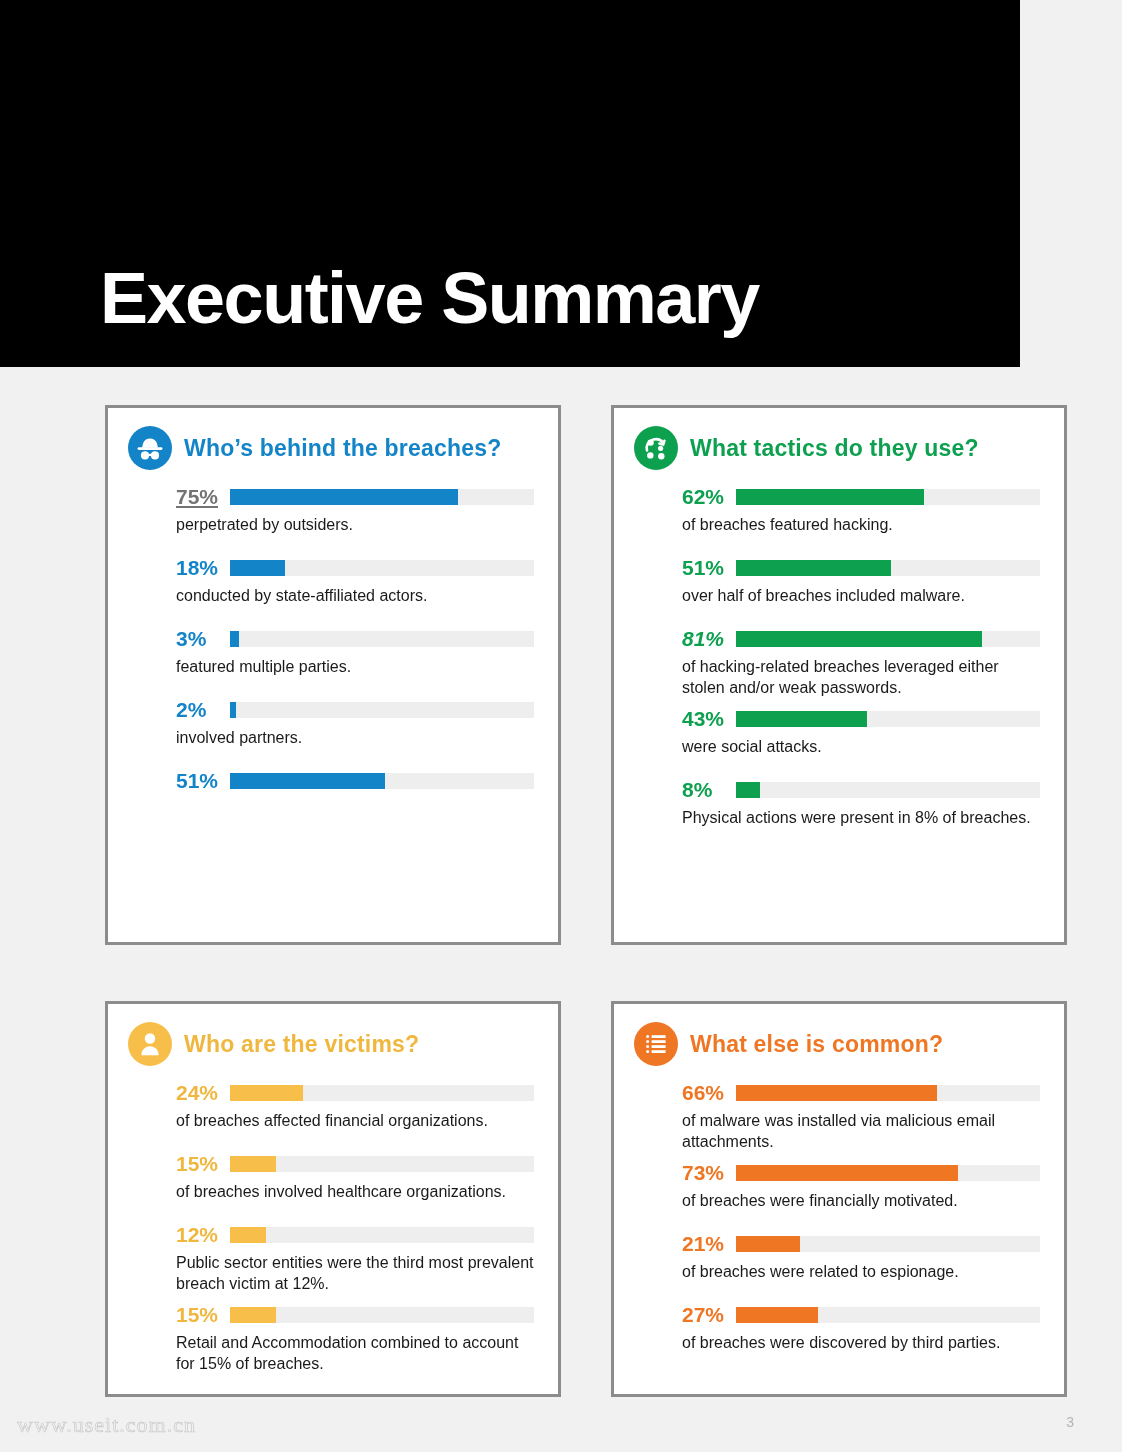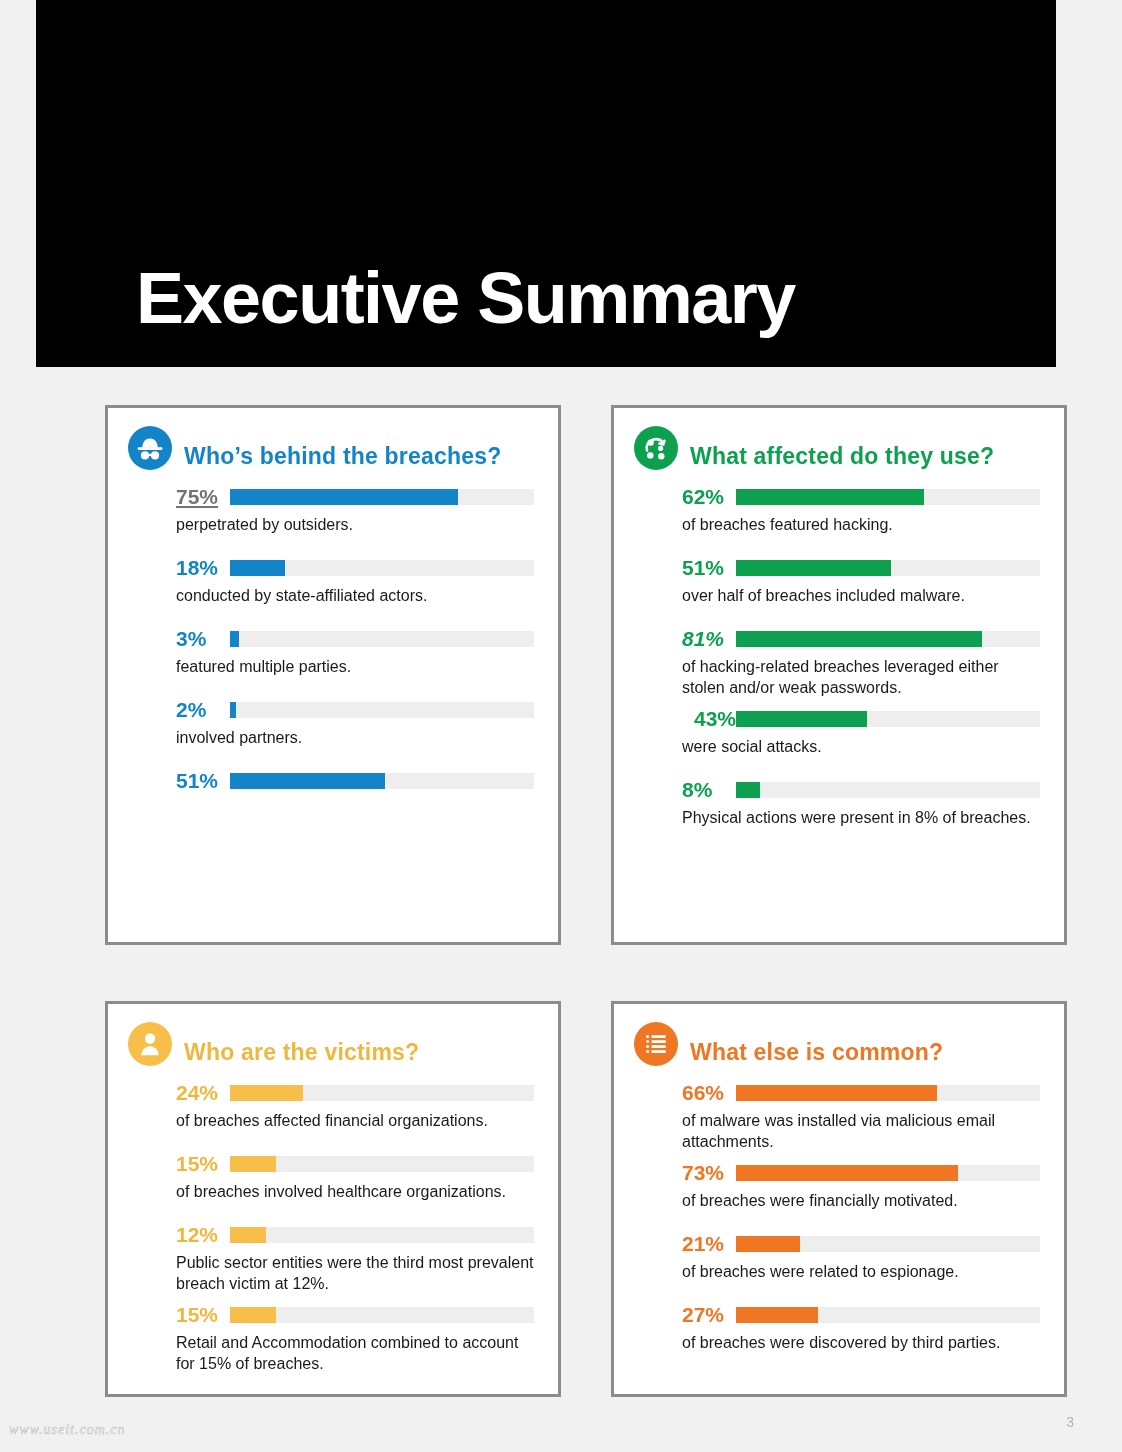--- a/index.html
+++ b/index.html
@@ -19,21 +19,20 @@
   }
 
   
   .title-band {
     position: absolute;
     left: 0;
     top: 0;
     width: 1020px;
     height: 367px;
     background: #000000;
-    margin-left: 36px;
   }
   .page-title {
     position: absolute;
     left: 100px;
     top: 258px;
     margin: 0;
     color: #ffffff;
     font-family: "Liberation Sans", sans-serif;
     font-weight: bold;
     font-size: 72px;
@@ -61,21 +60,21 @@
     width: 456px;
     background: #ffffff;
     border: 3px solid #8c8c8c;
     padding: 18px 24px 20px 20px;
   }
   .card.tall { min-height: 540px; }
   .card.short { min-height: 385px; }
 
   .card-head {
     display: flex;
-    align-items: flex-end;
+    align-items: center;
     gap: 12px;
     margin-bottom: 16px;
   }
   .card-icon {
     flex: 0 0 auto;
     width: 44px;
     height: 44px;
     border-radius: 50%;
     display: flex;
     align-items: center;
@@ -122,25 +121,24 @@
   .stat-text {
     margin-top: 6px;
     font-size: 16px;
     line-height: 21px;
     color: #1a1a1a;
   }
 
   
   .watermark {
     position: absolute;
-    left: 9px;
+    left: 17px;
     bottom: 14px;
     font-family: "Liberation Serif", serif;
-    font-style: italic;
-    font-size: 14px;
+    font-size: 22px;
     letter-spacing: 1px;
     color: #f1f1f1;
     -webkit-text-stroke: 0.6px #c9c9c9;
     text-shadow: 0 0 0 #d4d4d4;
   }
   .page-number {
     position: absolute;
     right: 48px;
     bottom: 22px;
     font-size: 14px;
@@ -226,21 +224,21 @@
           <span class="card-icon" style="background:#0ca04f;">
             <svg width="44" height="44" viewBox="0 0 44 44" aria-hidden="true">
               <path d="M13 24.5c-1.4-5 1.4-9.6 6.4-10.9 4.1-1.1 7.6 0.4 9.6 3.2" fill="none" stroke="#ffffff" stroke-width="2.6" stroke-linecap="round"></path>
               <path d="M30.4 14.8l-1.2 3.8-3.8-1.1" fill="none" stroke="#ffffff" stroke-width="2.6" stroke-linecap="round" stroke-linejoin="round"></path>
               <circle cx="16.6" cy="16.6" r="3.2" fill="#ffffff"></circle>
               <circle cx="26.6" cy="22.3" r="2.6" fill="#ffffff"></circle>
               <circle cx="16.3" cy="29.4" r="3.2" fill="#ffffff"></circle>
               <circle cx="27.3" cy="30.2" r="3.2" fill="#ffffff"></circle>
             </svg>
           </span>
-          <span class="card-title" style="color:#0ca04f;">What affected do they use?</span>
+          <span class="card-title" style="color:#0ca04f;">What tactics do they use?</span>
         </div>
         <div class="stats">
           <div class="stat">
             <div class="stat-top">
               <span class="stat-pct" style="color:#0ca04f;">62%</span>
               <span class="bar-track">
                   <span class="bar-fill" style="background:#0ca04f;width:62%;"></span>
                 </span>
             </div>
             <div class="stat-text">of breaches featured hacking.</div>
@@ -258,21 +256,21 @@
             <div class="stat-top">
               <span class="stat-pct" style="color:#0ca04f;font-style:italic;">81%</span>
               <span class="bar-track">
                   <span class="bar-fill" style="background:#0ca04f;width:81%;"></span>
                 </span>
             </div>
             <div class="stat-text">of hacking-related breaches leveraged either stolen and/or weak passwords.</div>
           </div>
           <div class="stat">
             <div class="stat-top">
-              <span class="stat-pct" style="color:#0ca04f;text-align:right;">43%</span>
+              <span class="stat-pct" style="color:#0ca04f;">43%</span>
               <span class="bar-track">
                   <span class="bar-fill" style="background:#0ca04f;width:43%;"></span>
                 </span>
             </div>
             <div class="stat-text">were social attacks.</div>
           </div>
           <div class="stat">
             <div class="stat-top">
               <span class="stat-pct" style="color:#0ca04f;">8%</span>
               <span class="bar-track">

